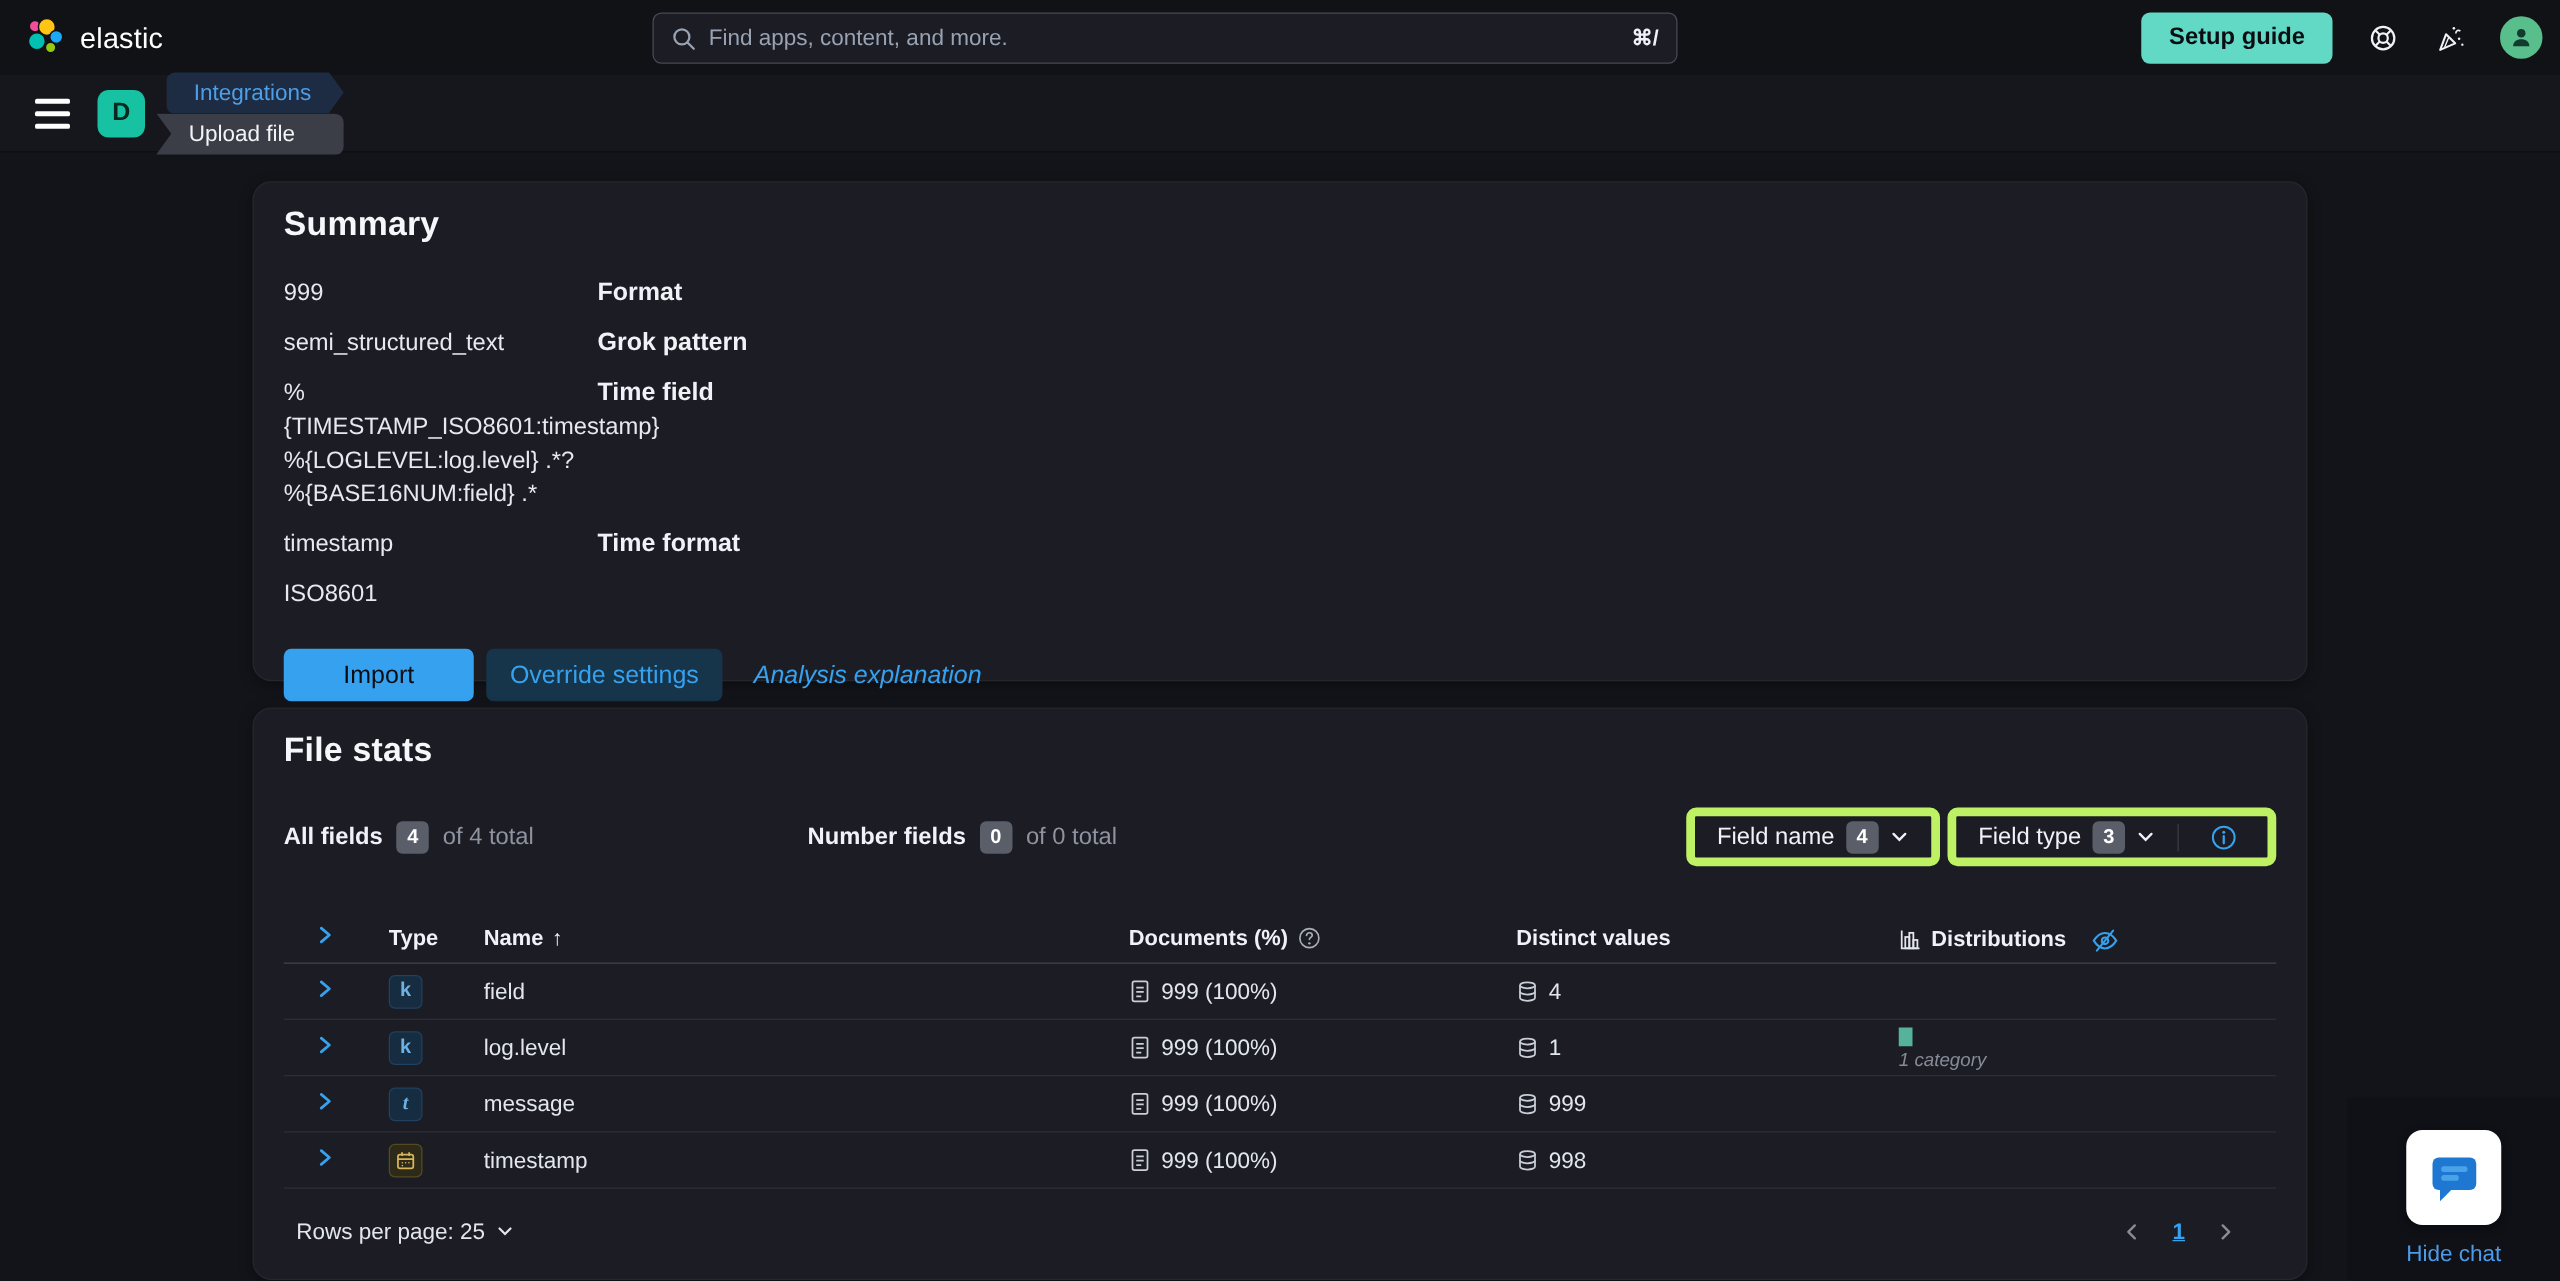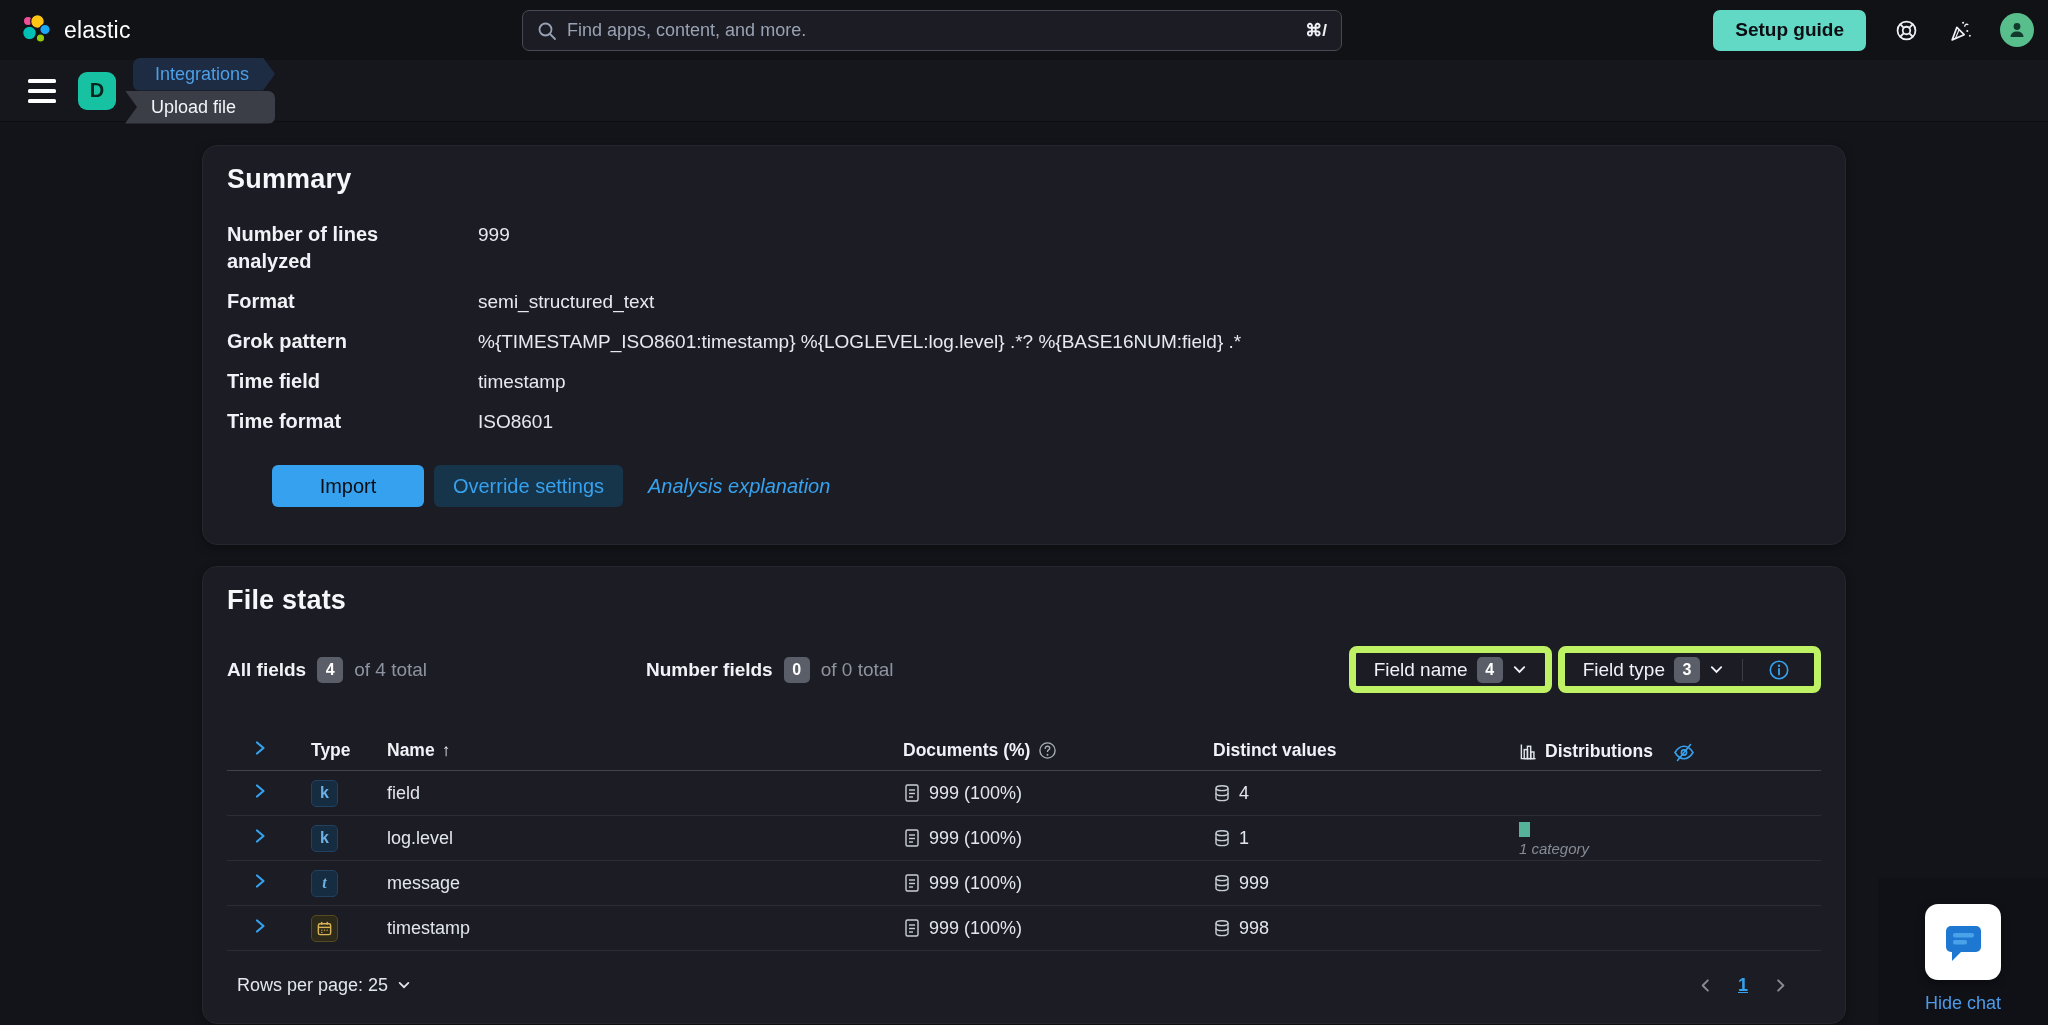--- a/index.html
+++ b/index.html
@@ -69,21 +69,21 @@
     background:#1c1d24; border:1px solid #25262e; border-radius:15px;
     box-shadow:0 3px 10px rgba(0,0,0,.35); padding:18px 24px;
   }
   .summary-panel { top:145px; height:400px; }
   .stats-panel { top:566px; height:458px; }
   .panel h2 { font-size:27px; font-weight:700; color:#f5f7fa; letter-spacing:.2px; }
   
   .summary-list { display:grid; grid-template-columns:251px 1fr; row-gap:13px; margin-top:26px; }
   .summary-list dt { font-size:20px; font-weight:700; line-height:27px; color:#f0f2f7; max-width:175px; }
   .summary-list dd { font-size:19px; line-height:27px; color:#e6e9ef; }
-  .summary-actions { display:flex; align-items:center; margin-top:30px;margin-left:45px; }
+  .summary-actions { display:flex; align-items:center; margin-top:30px; }
   .btn { height:42px; border:none; border-radius:6px; font-size:20px; font-weight:500; font-family:"Liberation Sans", sans-serif; cursor:pointer; }
   .btn-import { width:152px; background:#36a2ef; color:#0b0d12; }
   .btn-override { width:189px; margin-left:10px; background:#16344a; color:#36a2ef; }
   .link-explanation { margin-left:25px; color:#36a2ef; font-size:20px; font-weight:500; cursor:pointer;font-style:italic; }
   
   .stats-row { display:flex; align-items:center; justify-content:space-between; margin-top:30px; height:47px; }
   .totals { display:flex; align-items:center; }
   .total-item { display:flex; align-items:center; }
   .total-item:first-child { width:419px; }
   .total-label { font-size:19px; font-weight:700; color:#f0f2f7; }
@@ -202,21 +202,20 @@
   <span class="space-badge">D</span>
   <div class="crumbs">
     <span class="crumb crumb-link">Integrations</span>
     <span class="crumb crumb-current">Upload file</span>
   </div>
 </nav>
 
 <section class="panel summary-panel">
   <h2>Summary</h2>
   <dl class="summary-list">
-  <dt>Number of lines analyzed</dt>
   <dd>999</dd>
 
   <dt>Format</dt>
   <dd>semi_structured_text</dd>
 
   <dt>Grok pattern</dt>
   <dd>%{TIMESTAMP_ISO8601:timestamp} %{LOGLEVEL:log.level} .*? %{BASE16NUM:field} .*</dd>
 
   <dt>Time field</dt>
   <dd>timestamp</dd>

